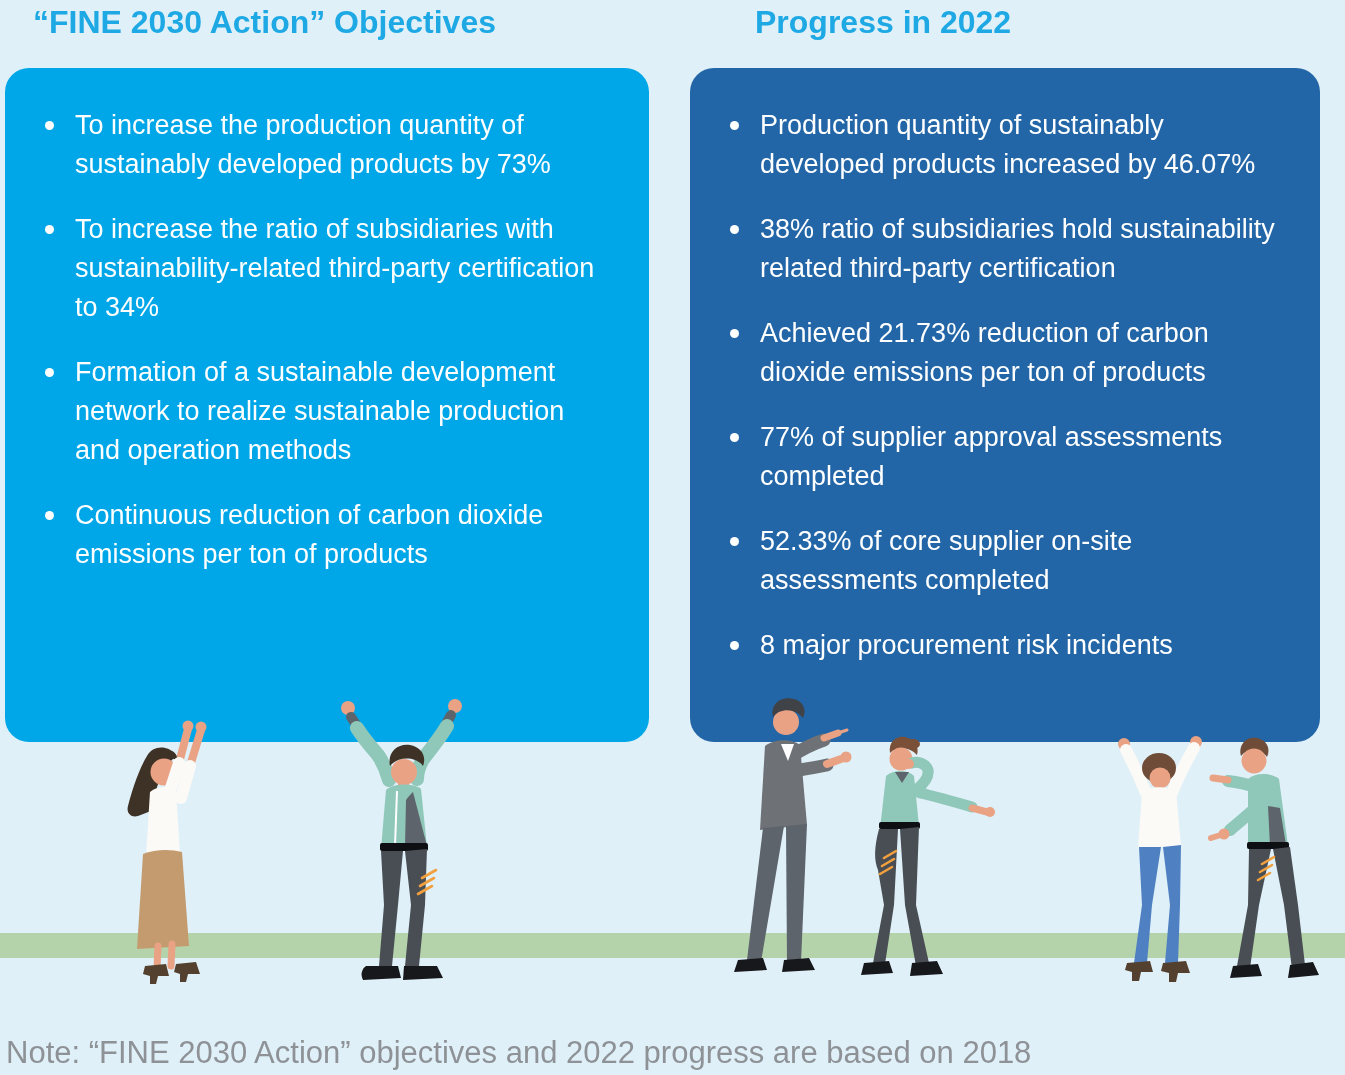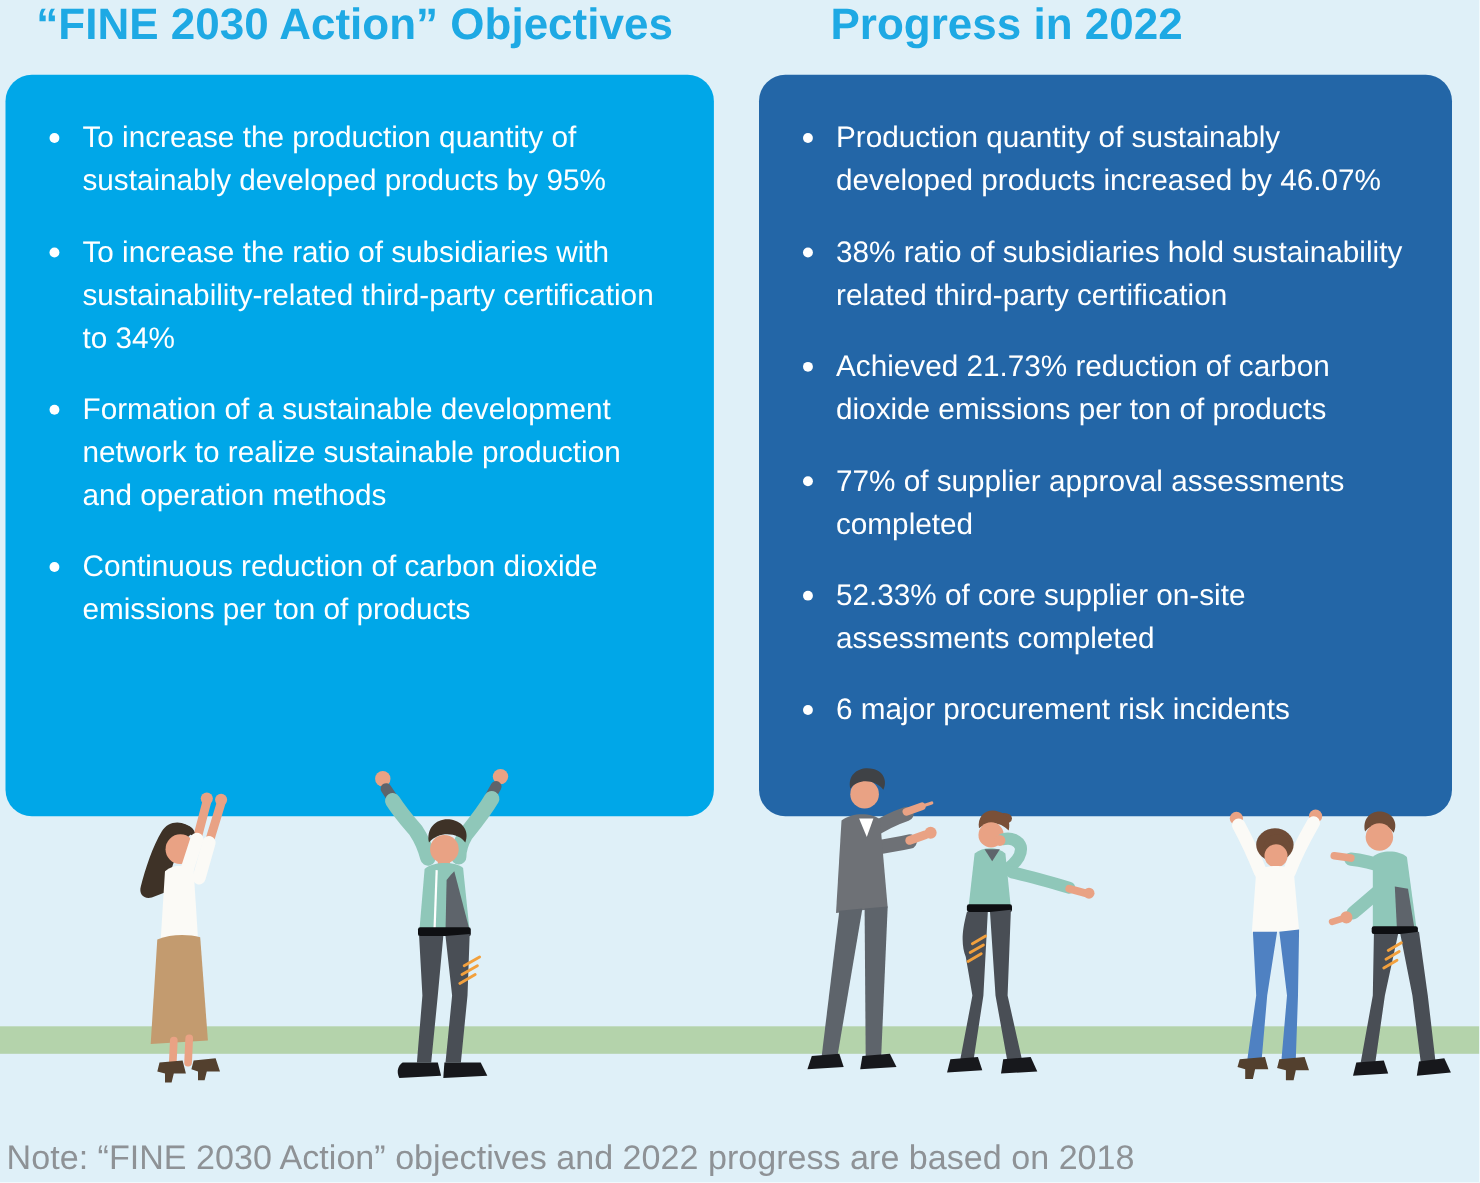--- a/index.html
+++ b/index.html
@@ -3,21 +3,21 @@
 <meta charset="utf-8">
 <style>
   html,body{margin:0;padding:0;background:#fff;}
   .canvas{
     position:relative;width:1345px;height:1075px;overflow:hidden;
     background:var(--bg-color,#DFF0F8);
     font-family:"Liberation Sans",sans-serif;
   }
   .panel-title{
     position:absolute;top:2px;margin:0;
-    font-size:40px;font-weight:bold;line-height:40px;
+    font-size:32px;font-weight:bold;line-height:40px;
     color:var(--title-blue,#1EA9E4);
   }
   .title-left{left:33px;}
   .title-right{left:715px;margin-left:40px;}
   .panel{
     position:absolute;top:68px;height:674px;border-radius:24px;overflow:hidden;
   }
   .panel-left{left:5px;width:644px;background:var(--panel-left-blue,#00A7E8);}
   .panel-right{left:690px;width:630px;background:var(--panel-right-blue,#2366A7);}
   ul.bullets{list-style:none;margin:0;padding:38px 40px 0 40px;}
@@ -67,21 +67,21 @@
 
 <div class="canvas">
 
   <h2 class="panel-title title-left">“FINE 2030 Action” Objectives</h2>
   <h2 class="panel-title title-right">Progress in 2022</h2>
 
   <div class="panel panel-left">
     <ul class="bullets">
       <li class="bullet">
         <span class="dot"></span>
-        <span class="bullet-text">To increase the production quantity of sustainably developed products by 95%</span>
+        <span class="bullet-text">To increase the production quantity of sustainably developed products by 73%</span>
       </li>
       <li class="bullet">
         <span class="dot"></span>
         <span class="bullet-text">To increase the ratio of subsidiaries with sustainability-related third-party certification to 34%</span>
       </li>
       <li class="bullet">
         <span class="dot"></span>
         <span class="bullet-text">Formation of a sustainable development network to realize sustainable production and operation methods</span>
       </li>
       <li class="bullet">
@@ -108,21 +108,21 @@
       <li class="bullet">
         <span class="dot"></span>
         <span class="bullet-text">77% of supplier approval assessments completed</span>
       </li>
       <li class="bullet">
         <span class="dot"></span>
         <span class="bullet-text">52.33% of core supplier on-site assessments completed</span>
       </li>
       <li class="bullet">
         <span class="dot"></span>
-        <span class="bullet-text">6 major procurement risk incidents</span>
+        <span class="bullet-text">8 major procurement risk incidents</span>
       </li>
     </ul>
   </div>
 
   <div class="ground"></div>
 
   <svg class="people" viewBox="0 0 1345 1075" xmlns="http://www.w3.org/2000/svg">
 
     <g>
       <circle class="skin" cx="188" cy="726" r="5.5"></circle>

